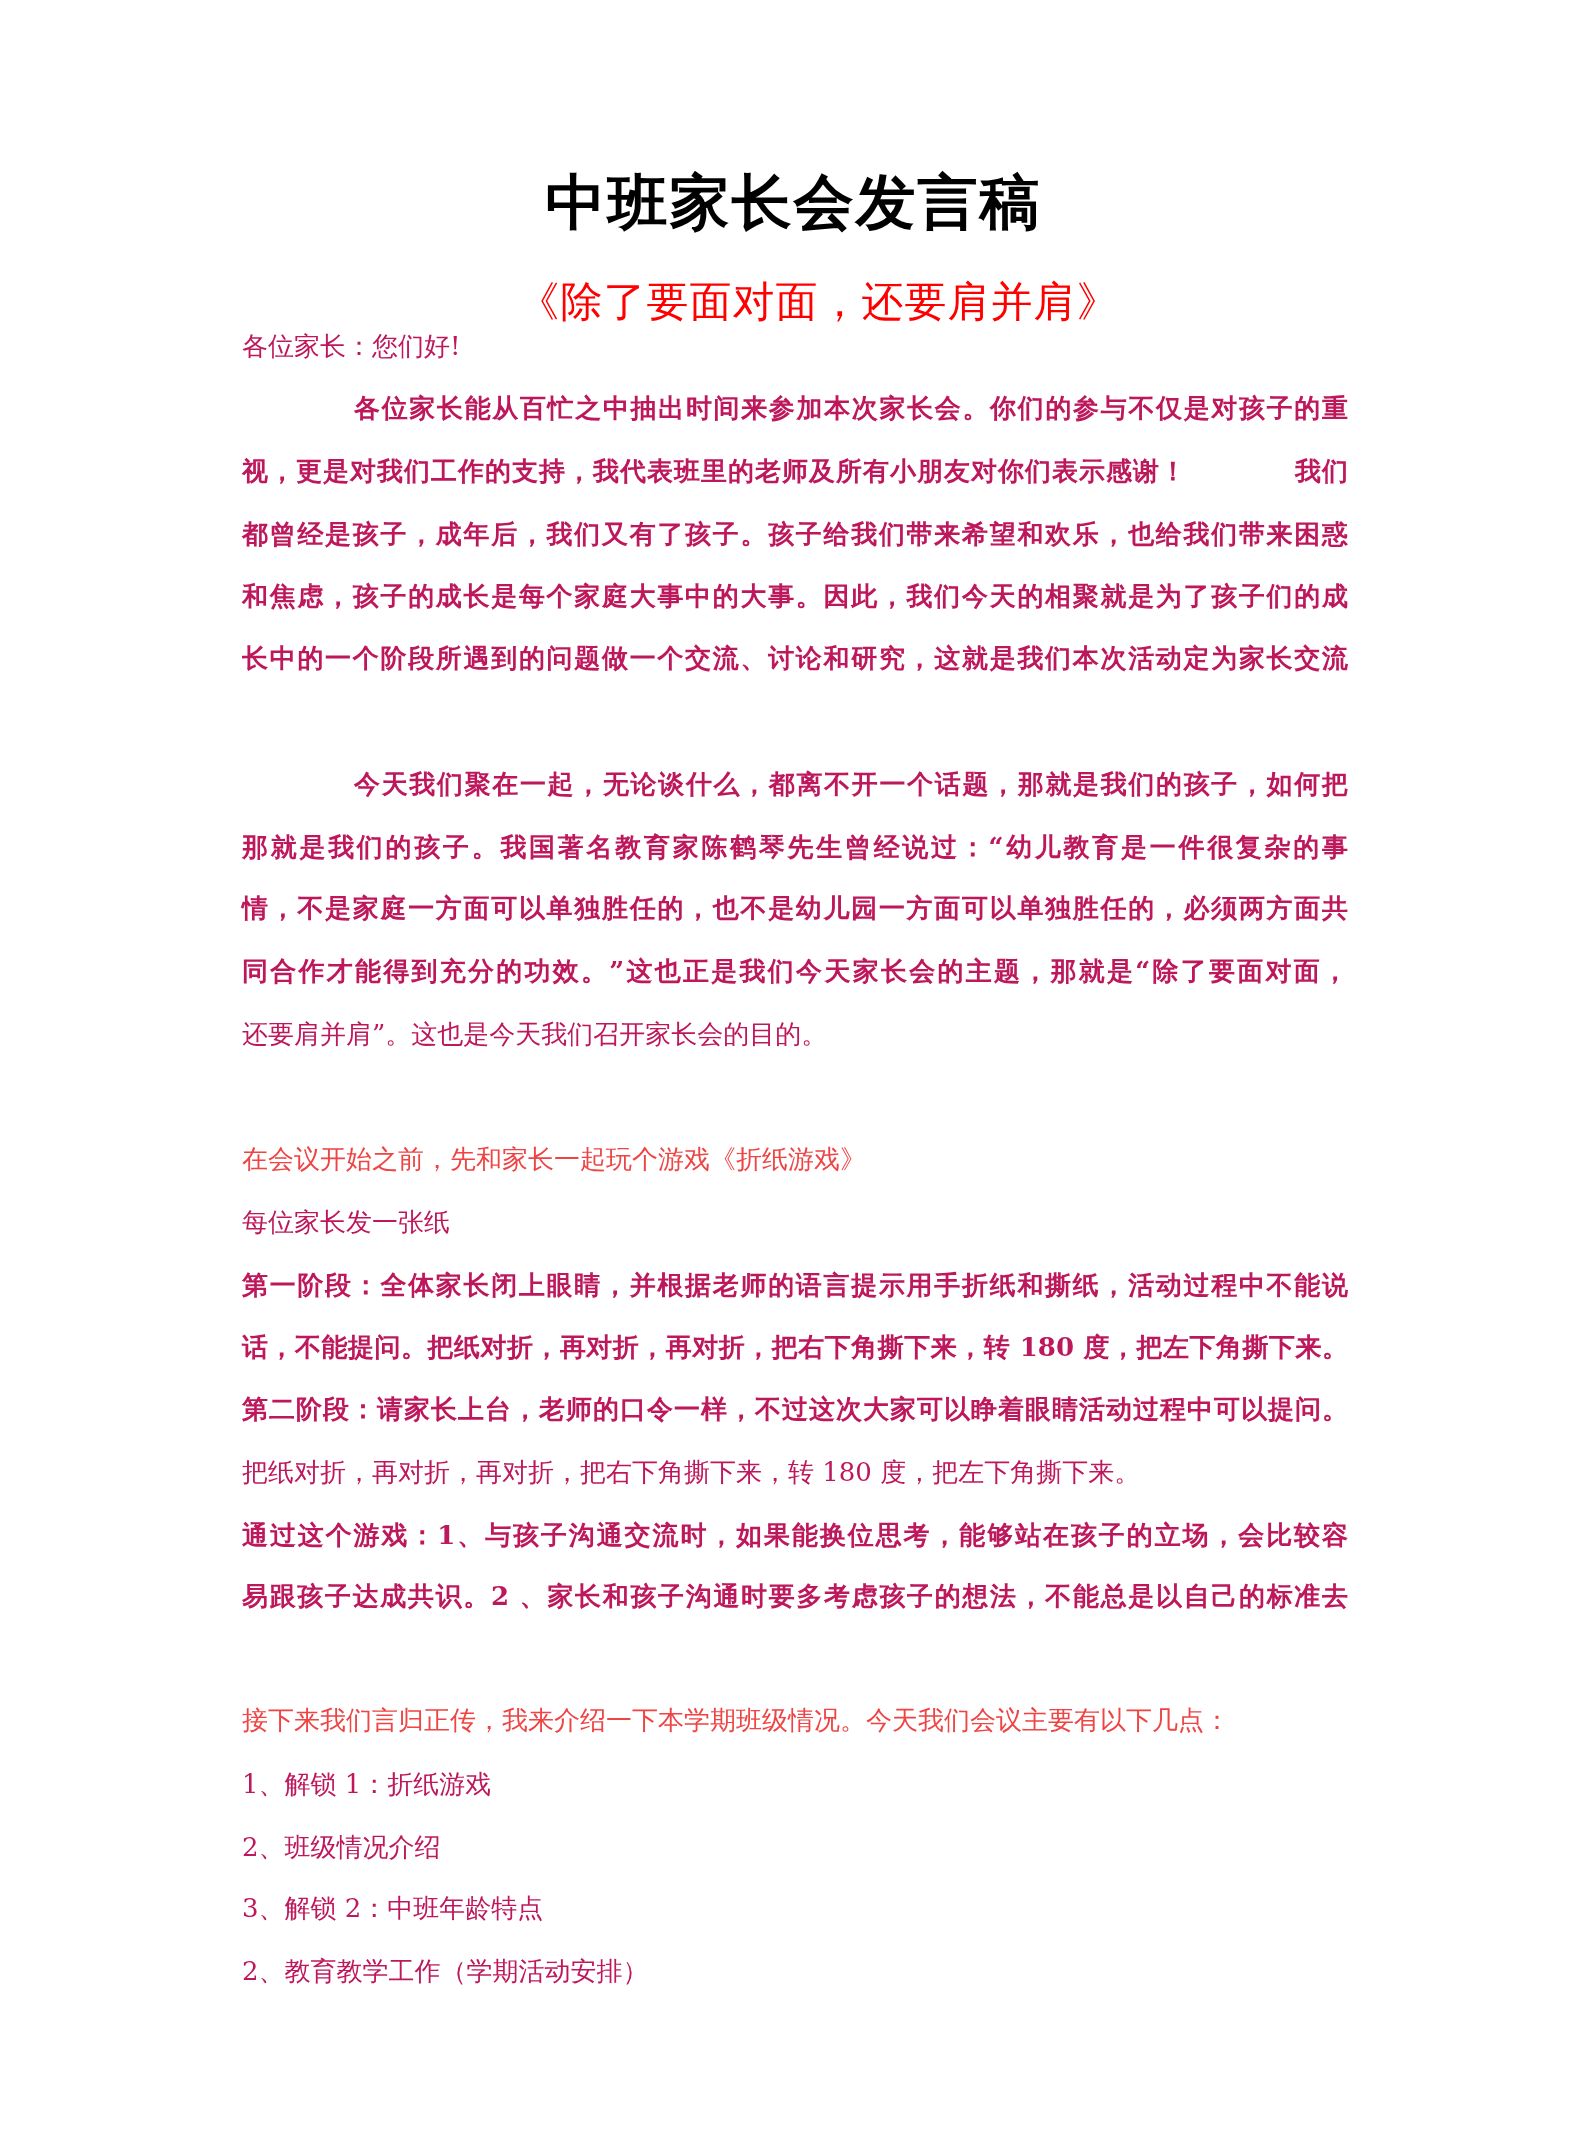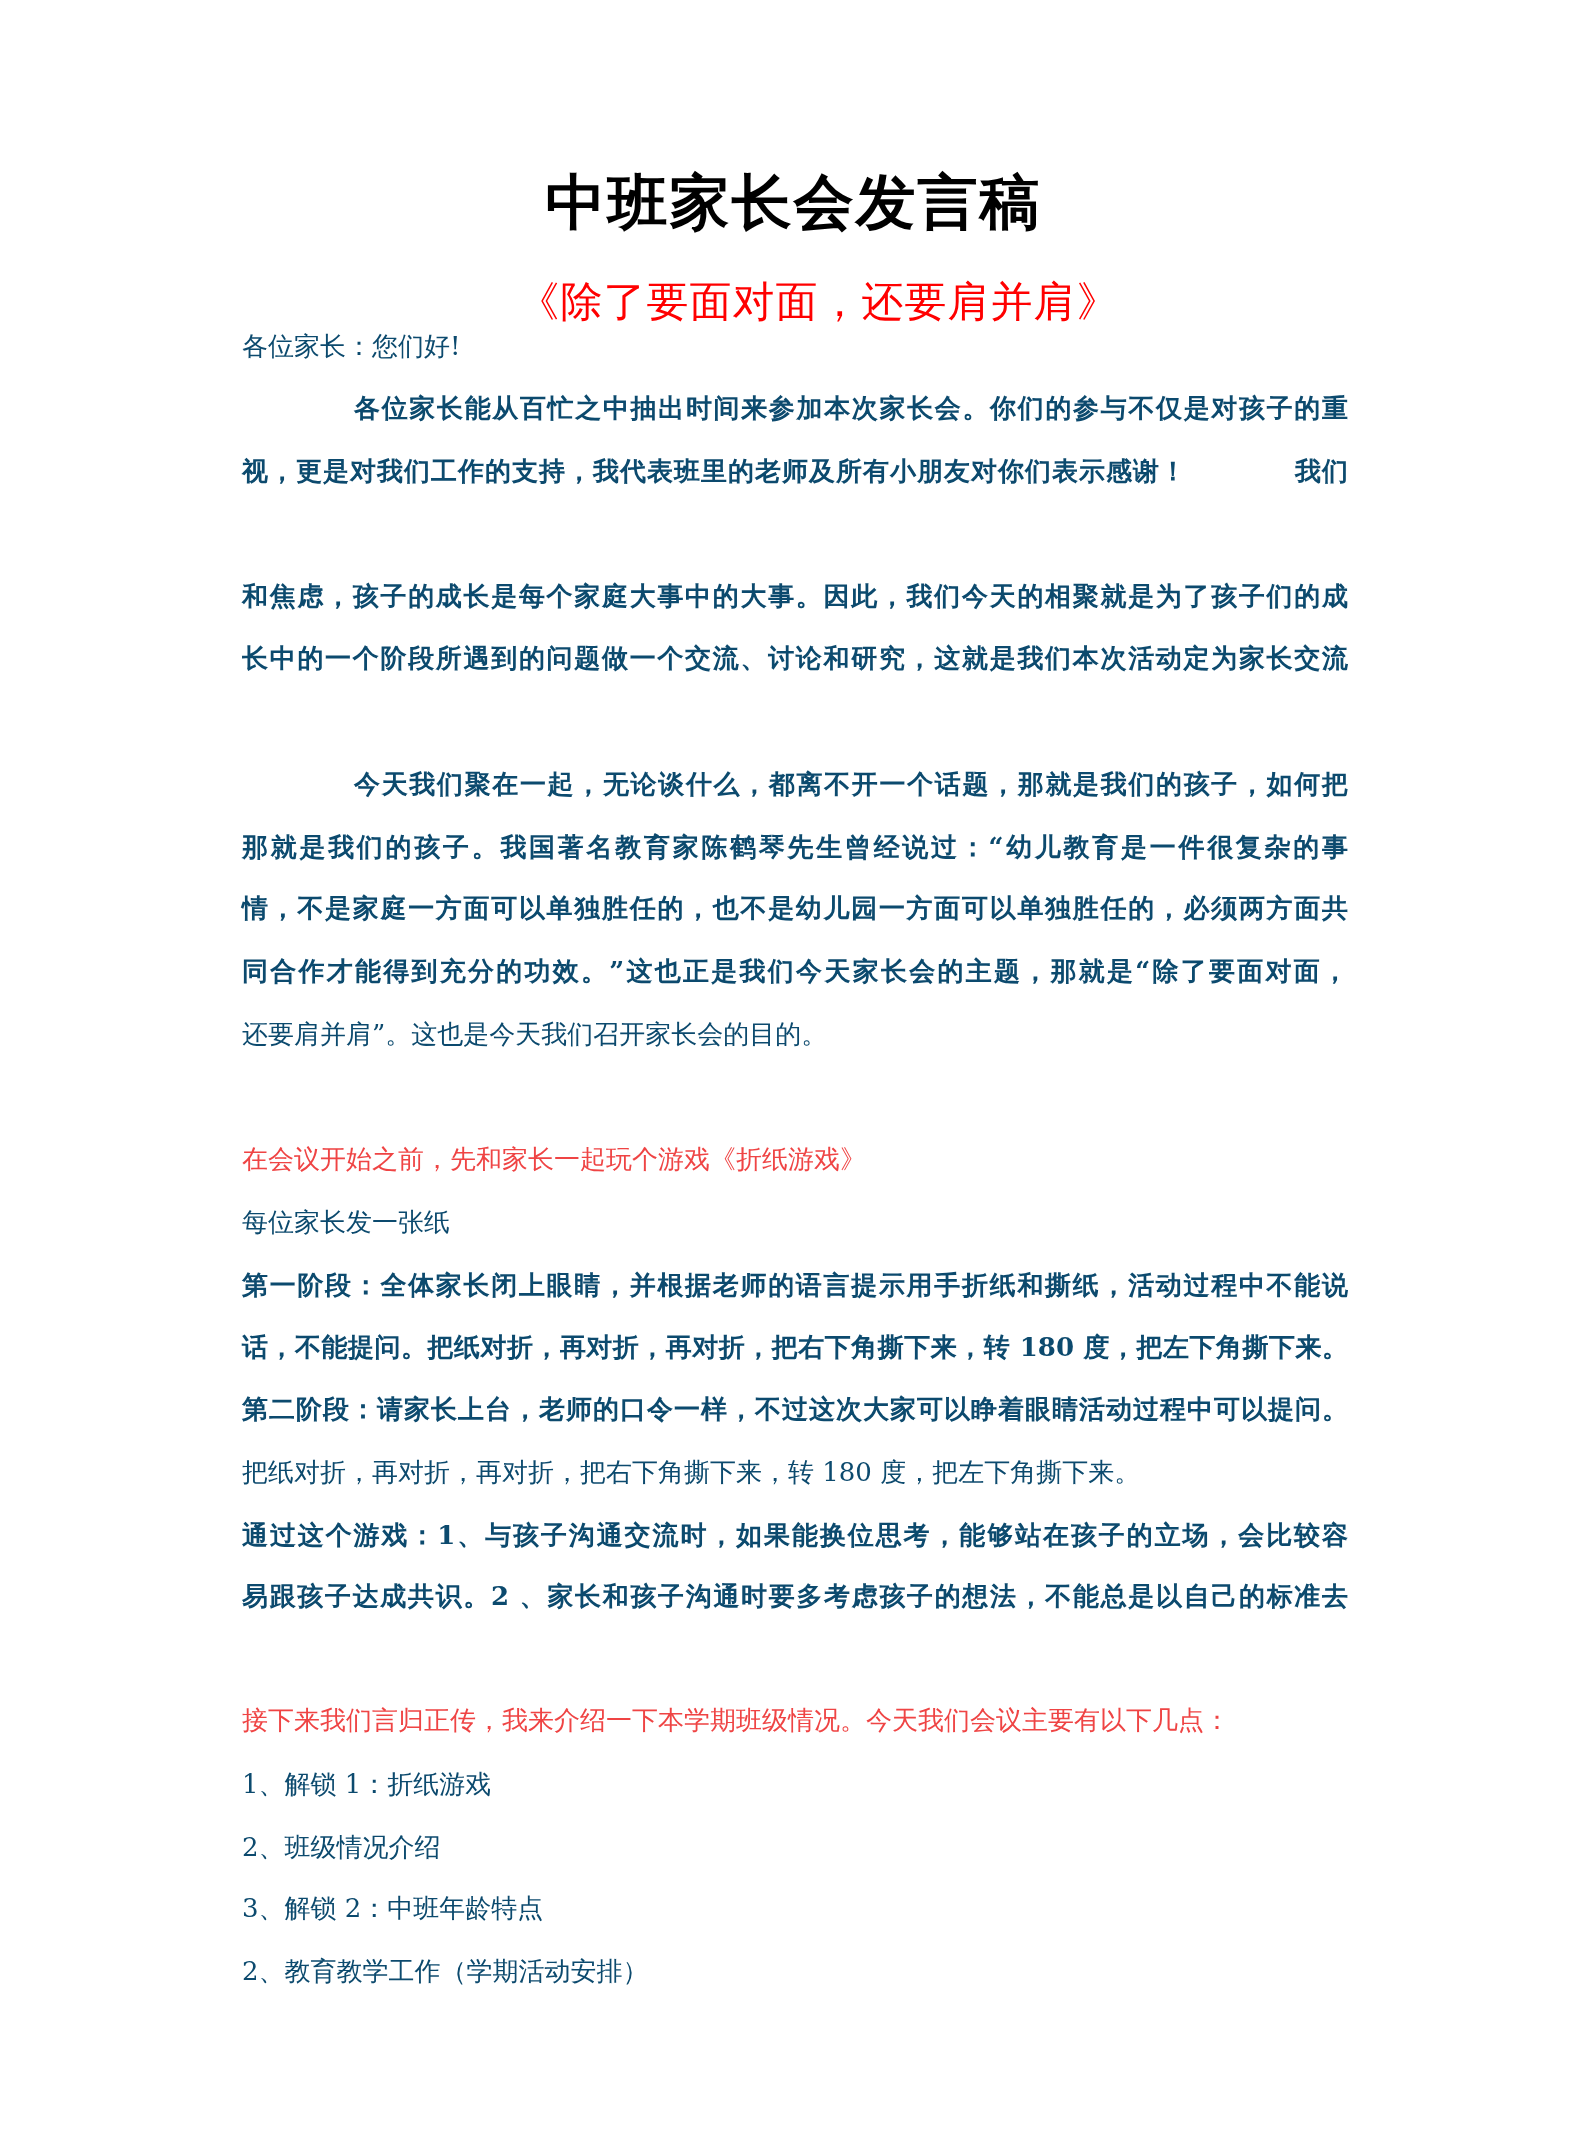--- a/index.html
+++ b/index.html
@@ -4,37 +4,38 @@
 <style>
   html, body { margin: 0; padding: 0; background: #ffffff; }
   body { width: 1587px; height: 2141px; position: relative; overflow: hidden;
          font-family: "DejaVu Serif", "Liberation Serif", serif; color: #000; }
   .page { position: absolute; left: 0; top: 0; width: 1587px; height: 2141px; background: #fff; }
   .title { position: absolute; left: 0; width: 1587px; top: 160px; height: 84px; line-height: 84px;
            text-align: center; font-size: 60px; font-weight: bold; letter-spacing: 2px; color: #000; }
   .subtitle { position: absolute; left: 0; width: 1637px; top: 272px; height: 60px; line-height: 60px;
               text-align: center; font-size: 42px; color: #ff0000; letter-spacing: 1px; }
   .line { position: absolute; left: 242px; width: 1106px; height: 40px; line-height: 40px;
-          font-size: 26px; white-space: nowrap; color: #0c4a6e; }
+          font-size: 26px; white-space: nowrap; color: #be185d; }
   .line.full { text-align: justify; text-align-last: justify; font-weight: bold; }
   .line.indent { left: 354px; width: 994px; }
   .line.red { color: #ef4444; font-family: Liberation Serif, serif; }
 </style>
 </head>
 <body>
 
 <div class="page">
 
   <div class="title">中班家长会发言稿</div>
   <div class="subtitle">《除了要面对面，还要肩并肩》</div>
 
   <div class="line" style="top:326px;">各位家长：您们好!</div>
 
   <div class="line indent full" style="top:388px;">各位家长能从百忙之中抽出时间来参加本次家长会。你们的参与不仅是对孩子的重</div>
   <div class="line full" style="top:451px;">视，更是对我们工作的支持，我代表班里的老师及所有小朋友对你们表示感谢！　　　　我们</div>
+  <div class="line full" style="top:514px;">都曾经是孩子，成年后，我们又有了孩子。孩子给我们带来希望和欢乐，也给我们带来困惑</div>
   <div class="line full" style="top:576px;">和焦虑，孩子的成长是每个家庭大事中的大事。因此，我们今天的相聚就是为了孩子们的成</div>
   <div class="line full" style="top:638px;">长中的一个阶段所遇到的问题做一个交流、讨论和研究，这就是我们本次活动定为家长交流</div>
 
   <div class="line indent full" style="top:764px;">今天我们聚在一起，无论谈什么，都离不开一个话题，那就是我们的孩子，如何把</div>
   <div class="line full" style="top:827px;">那就是我们的孩子。我国著名教育家陈鹤琴先生曾经说过：“幼儿教育是一件很复杂的事</div>
   <div class="line full" style="top:888px;">情，不是家庭一方面可以单独胜任的，也不是幼儿园一方面可以单独胜任的，必须两方面共</div>
   <div class="line full" style="top:951px;">同合作才能得到充分的功效。”这也正是我们今天家长会的主题，那就是“除了要面对面，</div>
   <div class="line" style="top:1014px;">还要肩并肩”。这也是今天我们召开家长会的目的。</div>
 
   <div class="line red" style="top:1140px;">在会议开始之前，先和家长一起玩个游戏《折纸游戏》</div>

